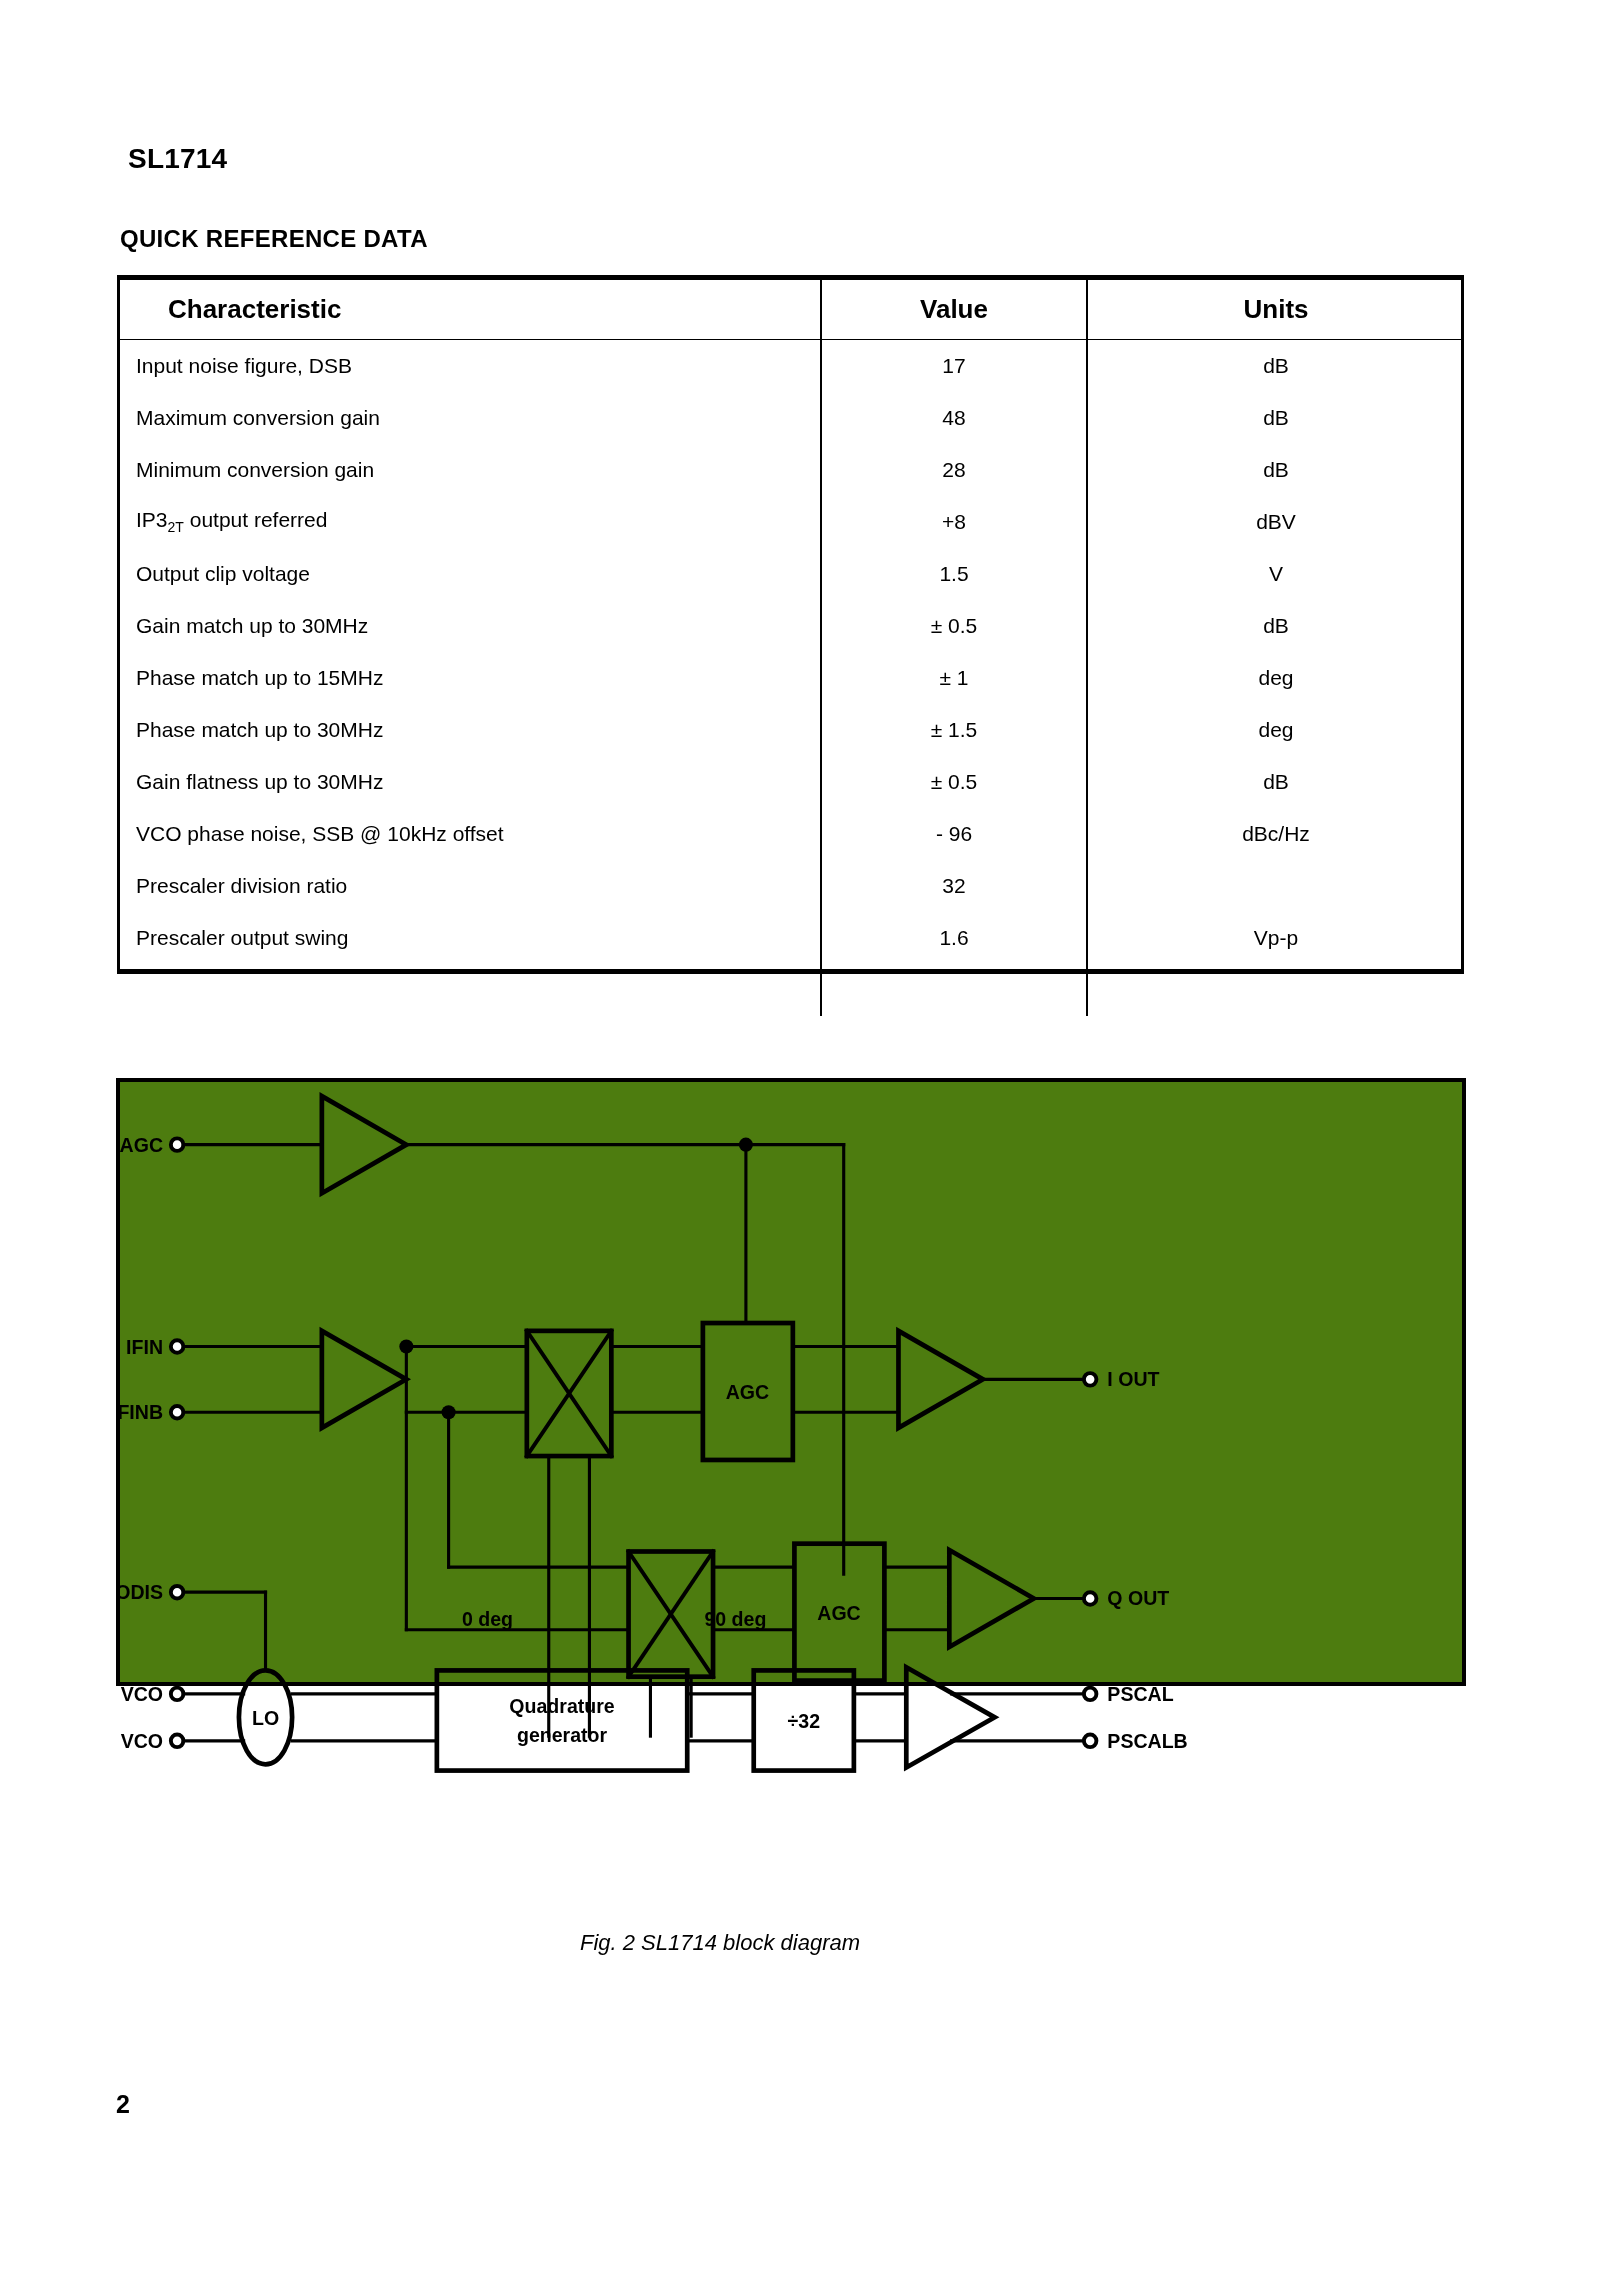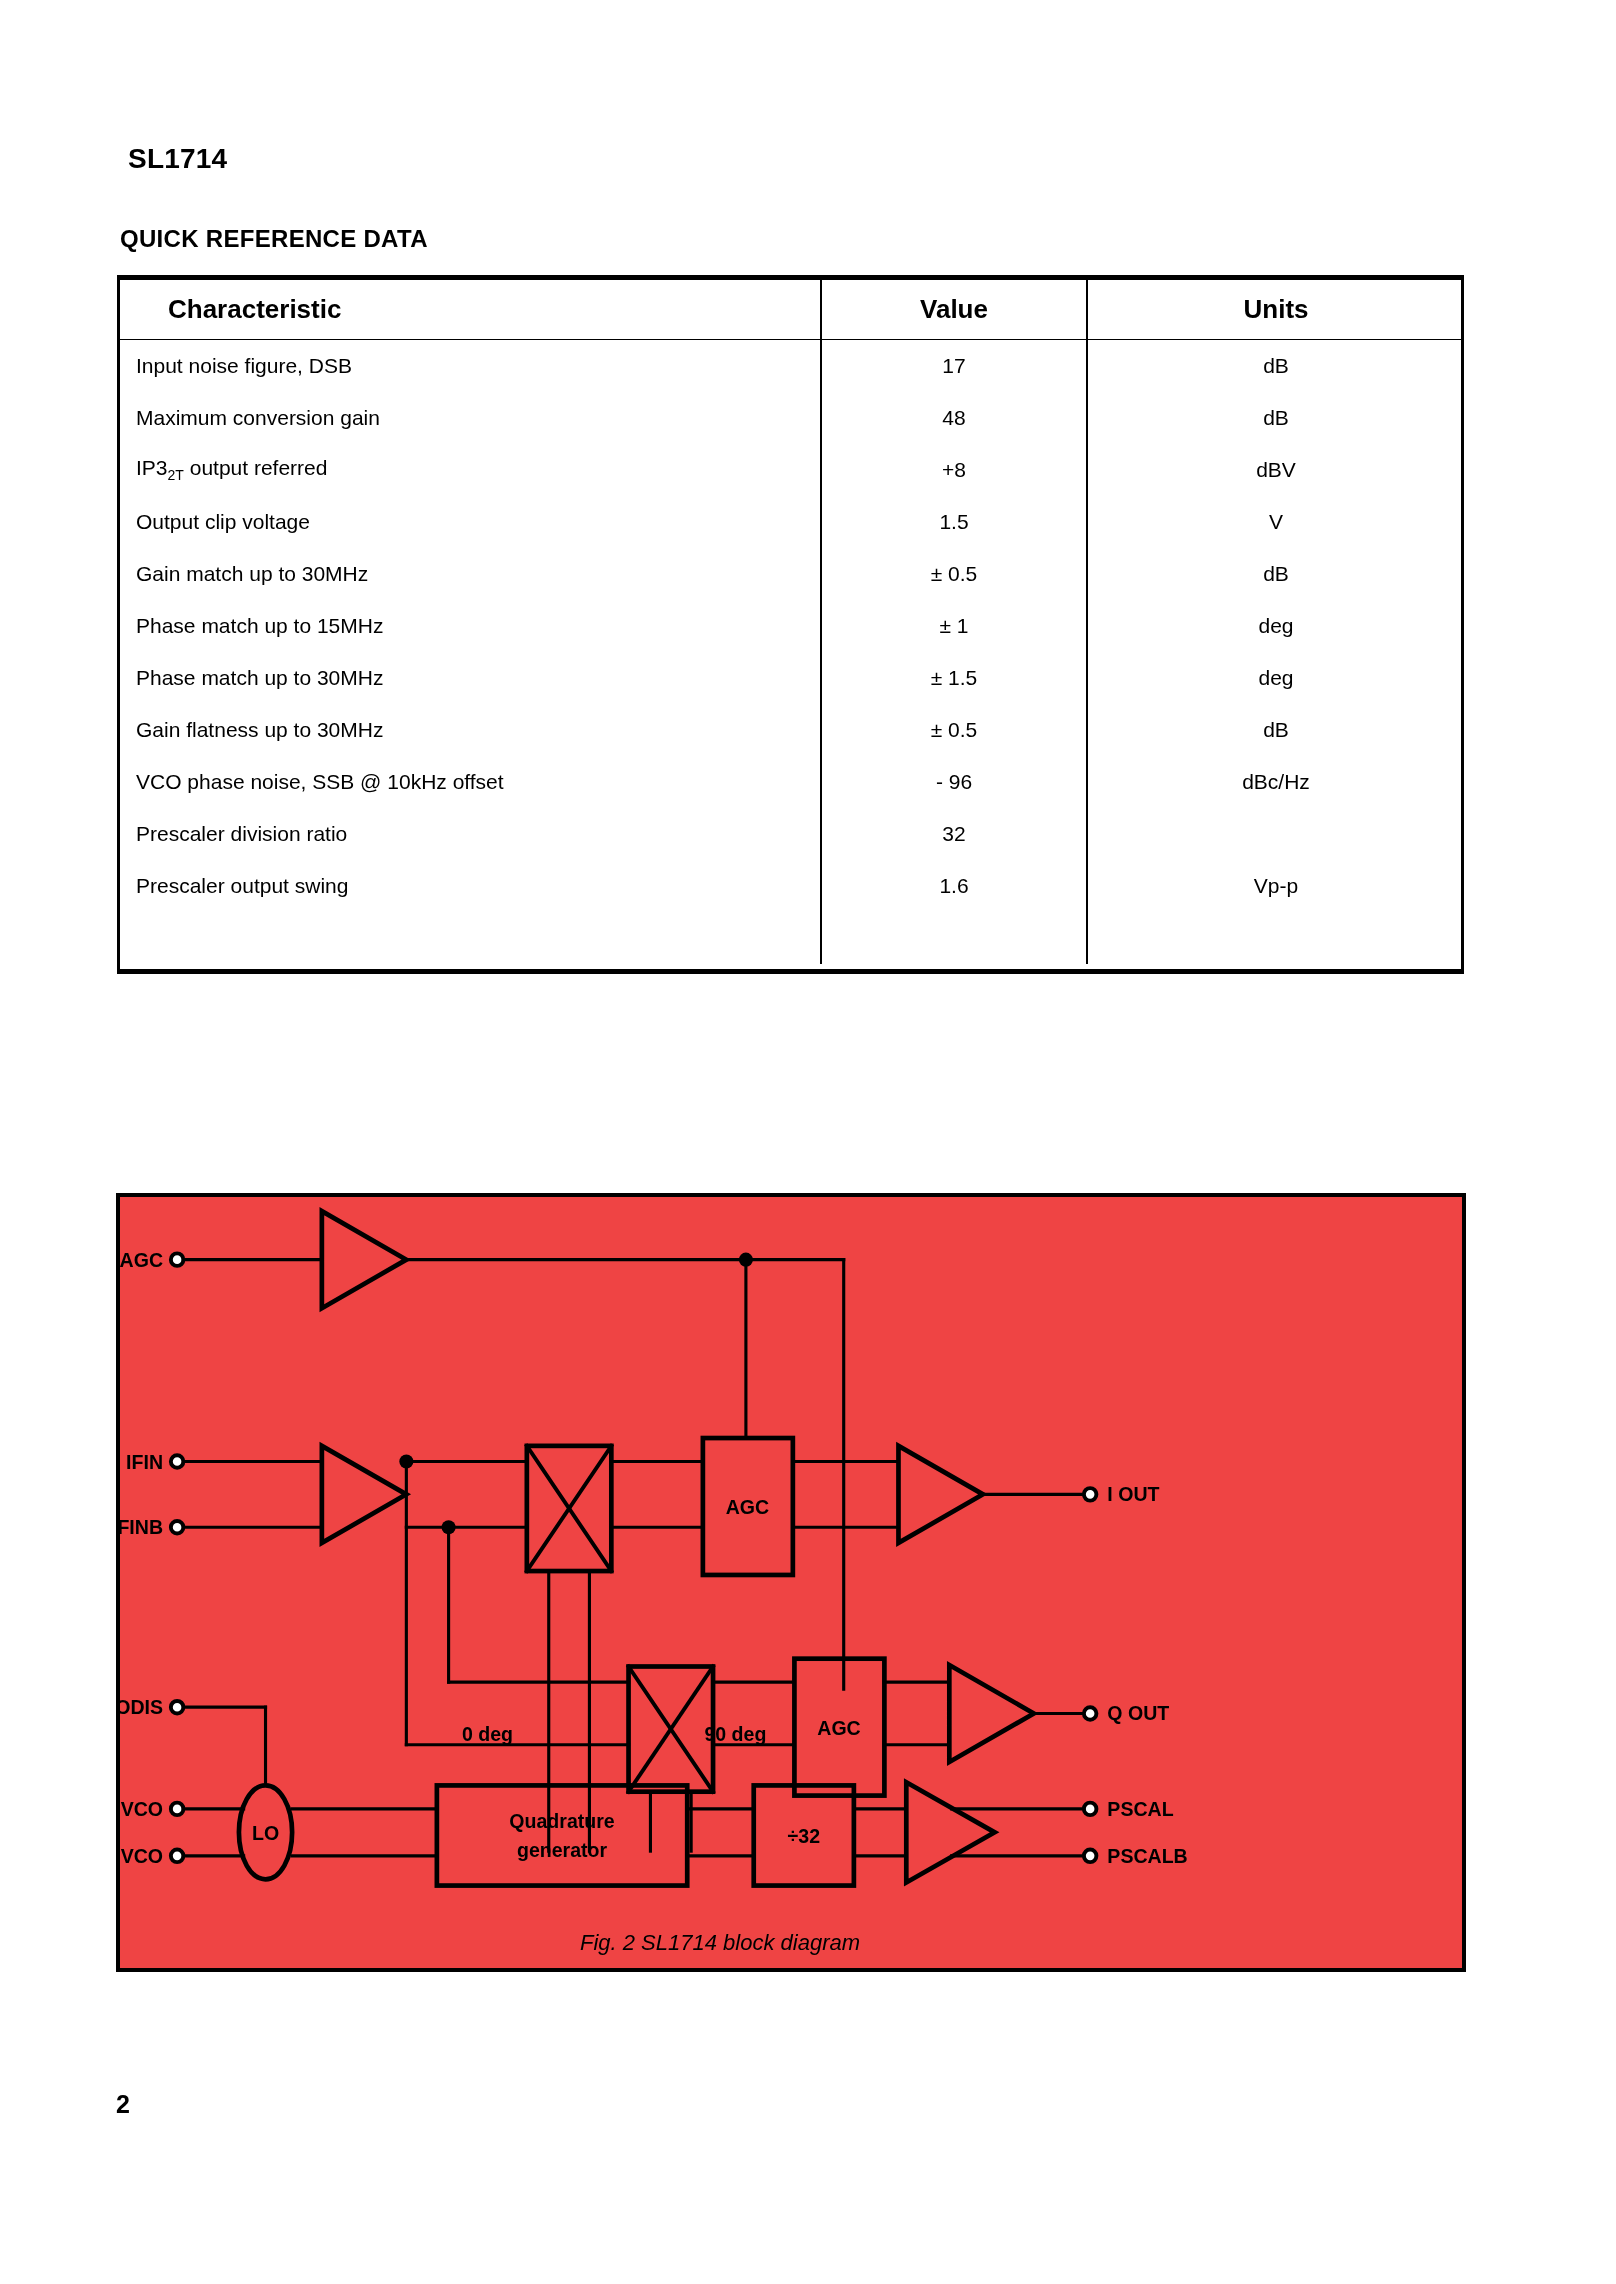--- a/index.html
+++ b/index.html
@@ -77,26 +77,26 @@
   table.qr .cell-val  { text-align: center; }
   table.qr .cell-unit { text-align: center; }
   table.qr thead .cell-char { padding-left: 48px; }
   .sub { font-size: 14px; vertical-align: sub; }
   tr.spacer-row td { height: 75px; }
 
   
   .diagram-frame {
     position: absolute;
     left: 116px;
-    top: 1193px;
+    top: 1078px;
     width: 1350px;
-    height: 779px;
+    height: 608px;
     box-sizing: border-box;
     border: 4.7px solid #000;
-    background: #ef4444;
+    background: #4d7c0f;
   }
   .diagram-frame svg { display: block; }
 
   .fig-caption {
     position: absolute;
     left: 0;
     top: 1930px;
     width: 1440px;
     text-align: center;
     font-size: 22px;
@@ -143,20 +143,25 @@
         <td class="cell-char">Input noise figure, DSB</td>
         <td class="cell-val col-div-l">17</td>
         <td class="cell-unit col-div-l">dB</td>
       </tr>
       <tr>
         <td class="cell-char">Maximum conversion gain</td>
         <td class="cell-val col-div-l">48</td>
         <td class="cell-unit col-div-l">dB</td>
       </tr>
       <tr>
+        <td class="cell-char">Minimum conversion gain</td>
+        <td class="cell-val col-div-l">28</td>
+        <td class="cell-unit col-div-l">dB</td>
+      </tr>
+      <tr>
         <td class="cell-char"><span>IP3</span><span class="sub">2T</span><span> output referred</span></td>
         <td class="cell-val col-div-l">+8</td>
         <td class="cell-unit col-div-l">dBV</td>
       </tr>
       <tr>
         <td class="cell-char">Output clip voltage</td>
         <td class="cell-val col-div-l">1.5</td>
         <td class="cell-unit col-div-l">V</td>
       </tr>
       <tr>

